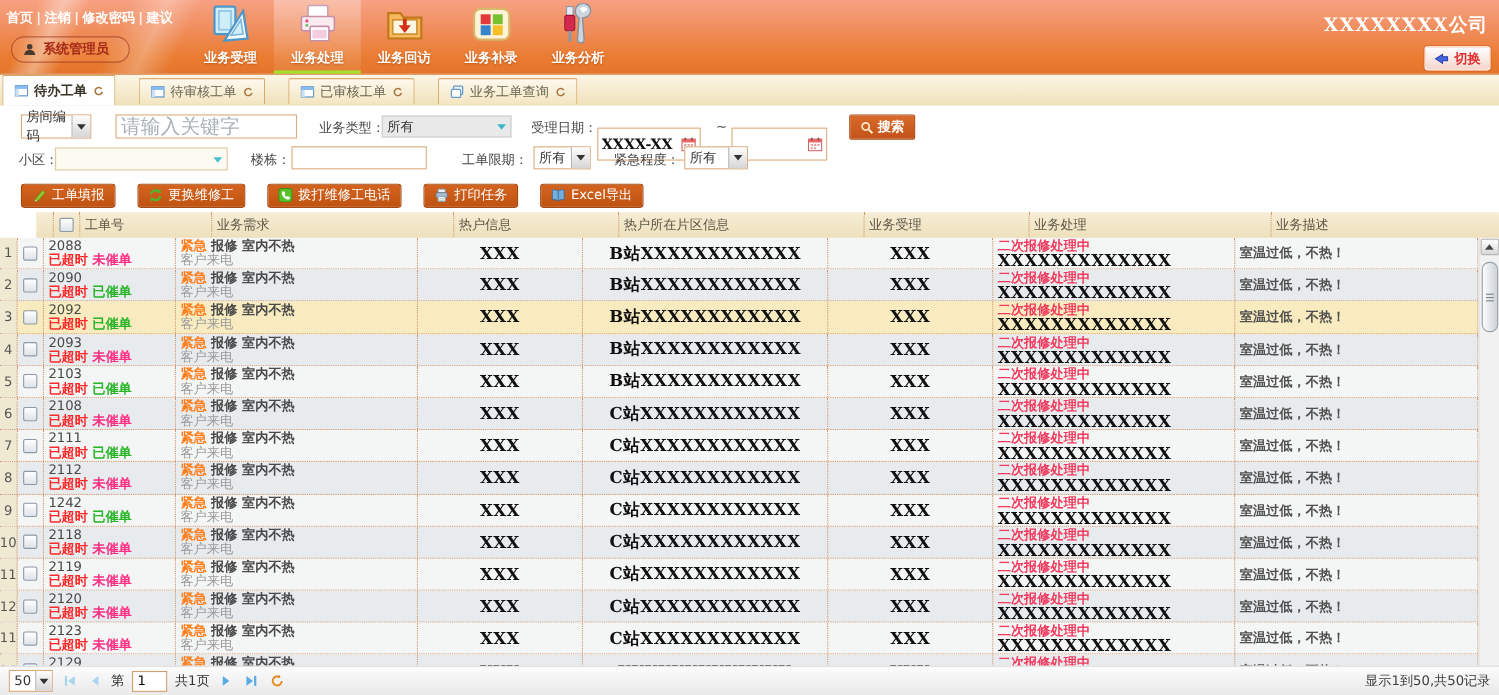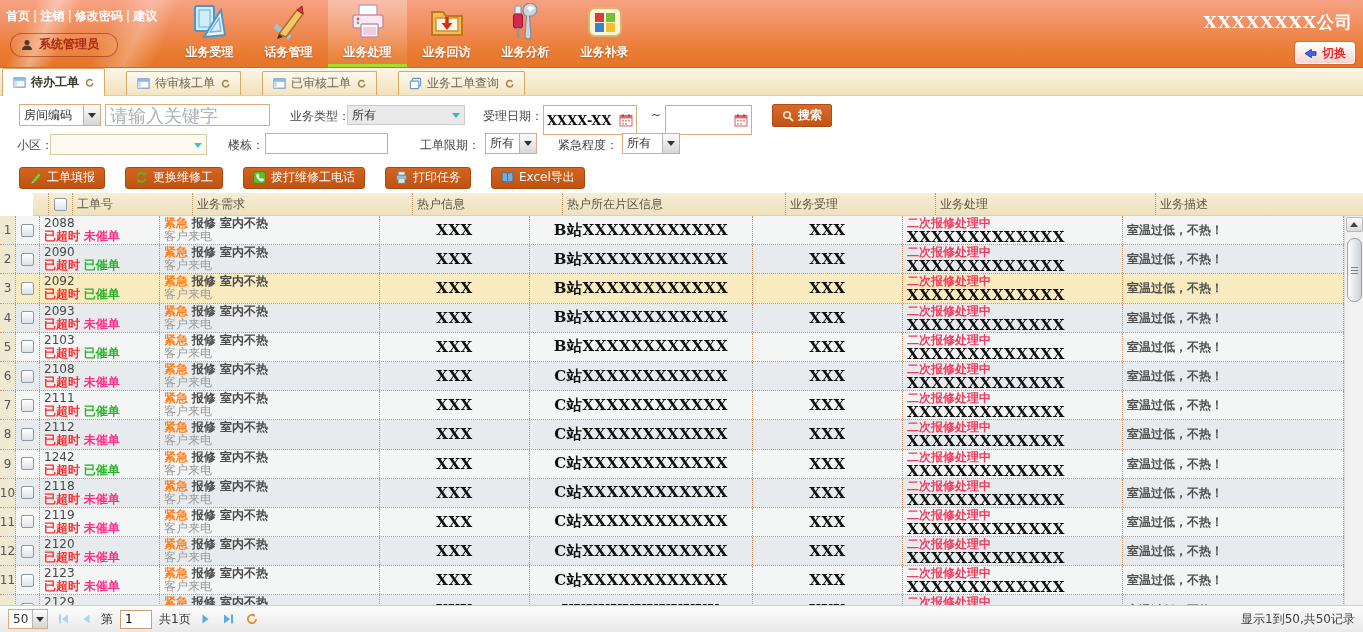--- a/index.html
+++ b/index.html
@@ -60,21 +60,21 @@
   .csel .abox { width:17px; background:linear-gradient(180deg,#fdfdfd,#d6d6d6); border-left:1px solid #b5b5b5;
     display:flex; align-items:center; justify-content:center; }
   .tri-dn { width:0; height:0; border:4px solid transparent; border-top:5px solid #333; margin-top:4px; }
   .flat-sel { position:absolute; height:20px; background:#e9e9e9; border:1px solid #cccccc; display:flex;
     align-items:center; padding:0 4px; cursor:pointer; color:#333; }
   .flat-sel .tchev { margin-left:auto; width:0; height:0; border:4px solid transparent; border-top:5px solid #3ab6c6; margin-top:5px; }
   .cream-sel { position:absolute; height:21px; background:#fdfaf1; border:1px solid #ddc9a0; display:flex;
     align-items:center; cursor:pointer; }
   .cream-sel .tchev { margin-left:auto; margin-right:4px; width:0; height:0; border:4px solid transparent; border-top:5px solid #49c0d0; margin-top:5px; }
   .dateinp { position:absolute; height:21px; border:1px solid #dcab7d; background:#fff; display:flex;
-    align-items:center; padding:14px 3px; gap:3px; }
+    align-items:center; padding:14px 3px; gap:3px;margin-top:11px; }
   .dateinp .dval { flex:1; font-family:"DejaVu Serif","Liberation Serif",serif; font-weight:bold; font-size:13px; color:#111; }
   .dateinp .icn { width:14px; height:14px; }
   #search-btn { position:absolute; left:772px; top:8px; height:23px; padding:0 9px; display:flex; align-items:center; gap:4px;
     background:linear-gradient(180deg,#d96a2b,#c2541a); border:1px solid #b04a12; border-radius:2px;
     color:#fff; font-weight:bold; cursor:pointer; }
   #search-btn .icn { width:12px; height:12px; }
 
   
   #toolbar { height:31px; background:#fff; display:flex; align-items:center; padding-left:19px; gap:20px; }
   .tbtn { height:22px; padding:0 9px; display:flex; align-items:center; gap:5px;
@@ -154,31 +154,20 @@
         <span class="icn nicon">
           <svg viewBox="0 0 38 38">
             <rect x="4" y="3" width="19" height="25" rx="2" fill="#cfeef8" stroke="#4d96c8" stroke-width="2"></rect>
             <rect x="8" y="7" width="11" height="17" fill="none" stroke="#8cc4e4" stroke-width="1.5"></rect>
             <path d="M30 7 L34 32 L13 34 Z" fill="#f2fafd" stroke="#4d96c8" stroke-width="2"></path>
             <path d="M28 15 L30 28 L19 29 Z" fill="#cfeef8" stroke="#7db8da" stroke-width="1.5"></path>
           </svg>
         </span>
         <span class="nlabel">业务受理</span>
       </div>
-      <div class="nav-item">
-        <span class="icn nicon">
-          <svg viewBox="0 0 38 38">
-            <path d="M5 23 L20 35" stroke="#9cc2de" stroke-width="5"></path>
-            <path d="M9 31 L27 7 L33 11 L16 34 Z" fill="#f2c96a" stroke="#b07020" stroke-width="1.5"></path>
-            <path d="M27 7 L33 11 L32 3 Z" fill="#d43a4a" stroke="#99202e" stroke-width="1"></path>
-            <path d="M9 31 L7 36 L13 34 Z" fill="#403028"></path>
-          </svg>
-        </span>
-        <span class="nlabel">话务管理</span>
-      </div>
       <div class="nav-item active">
         <span class="icn nicon">
           <svg viewBox="0 0 38 38">
             <rect x="10" y="2" width="18" height="11" rx="1" fill="#fff" stroke="#caa0b4" stroke-width="1.5"></rect>
             <rect x="4" y="12" width="30" height="13" rx="2" fill="#fbeaf0" stroke="#c890a8" stroke-width="1.5"></rect>
             <circle cx="9" cy="16" r="1.4" fill="#e0457a"></circle>
             <circle cx="9" cy="20" r="1.4" fill="#6cc06c"></circle>
             <rect x="12" y="21" width="17" height="13" rx="1" fill="#fff" stroke="#c890a8" stroke-width="1.5"></rect>
             <rect x="14" y="24" width="13" height="8" fill="#f4cce0"></rect>
           </svg>
@@ -192,41 +181,41 @@
             <rect x="8" y="15" width="22" height="13" fill="#fdf6e0" stroke="#d09030" stroke-width="1.5"></rect>
             <path d="M19 14 v8" stroke="#d43018" stroke-width="3.5"></path>
             <path d="M13.5 20 L19 27 L24.5 20 Z" fill="#d43018"></path>
           </svg>
         </span>
         <span class="nlabel">业务回访</span>
       </div>
       <div class="nav-item">
         <span class="icn nicon">
           <svg viewBox="0 0 38 38">
+            <rect x="3" y="5" width="32" height="28" rx="6" fill="#fdf3d8" stroke="#d8b868" stroke-width="2"></rect>
+            <rect x="9" y="10" width="9" height="9" fill="#e03a3a"></rect>
+            <rect x="20" y="10" width="9" height="9" fill="#78c030"></rect>
+            <rect x="9" y="20" width="9" height="9" fill="#3884cc"></rect>
+            <rect x="20" y="20" width="9" height="9" fill="#f4c028"></rect>
+          </svg>
+        </span>
+        <span class="nlabel">业务补录</span>
+      </div>
+      <div class="nav-item">
+        <span class="icn nicon">
+          <svg viewBox="0 0 38 38">
             <rect x="8" y="3" width="6" height="8" fill="#e8ecf6" stroke="#8898a8" stroke-width="1"></rect>
             <rect x="6.5" y="11" width="9" height="14" rx="2" fill="#d4294e" stroke="#a01535" stroke-width="1"></rect>
             <rect x="9.8" y="25" width="2.6" height="10" fill="#8899aa"></rect>
             <path d="M30 7 a7 7 0 1 0 -10.5 6.2 L18 33 a3 3 0 0 0 6 0 L22.5 13.2 A7 7 0 0 0 30 7 Z" fill="#ccd4de" stroke="#8090a0" stroke-width="1.2"></path>
             <path d="M27.5 5.5 l-4.5 3.2 -3-3.8 a4.5 4.5 0 0 1 7.5 .6z" fill="#fff"></path>
           </svg>
         </span>
         <span class="nlabel">业务分析</span>
       </div>
-      <div class="nav-item">
-        <span class="icn nicon">
-          <svg viewBox="0 0 38 38">
-            <rect x="3" y="5" width="32" height="28" rx="6" fill="#fdf3d8" stroke="#d8b868" stroke-width="2"></rect>
-            <rect x="9" y="10" width="9" height="9" fill="#e03a3a"></rect>
-            <rect x="20" y="10" width="9" height="9" fill="#78c030"></rect>
-            <rect x="9" y="20" width="9" height="9" fill="#3884cc"></rect>
-            <rect x="20" y="20" width="9" height="9" fill="#f4c028"></rect>
-          </svg>
-        </span>
-        <span class="nlabel">业务补录</span>
-      </div>
     </div>
   <div id="company">XXXXXXXX公司</div>
   <div id="switch-btn">
     <span class="icn" id="switch-icn">
         <svg viewBox="0 0 14 12">
           <path d="M8 1.5 v2.5 h5 v4 H8 v2.5 L1 6 Z" fill="#4466dd" stroke="#2a3fa8" stroke-width="1"></path>
         </svg>
       </span>
     <span>切换</span>
   </div>
@@ -288,21 +277,21 @@
       <span>业务工单查询</span>
       <span class="icn rfr">
         <svg viewBox="0 0 10 10">
           <path d="M8.2 3.2 a3.6 3.6 0 1 0 .6 2.8" fill="none" stroke="#a87840" stroke-width="1.6"></path>
         </svg>
       </span>
     </div>
   </div>
 
 <div id="filters">
-  <div class="csel" style="left:19px;top:8px;width:82px;">
+  <div class="csel" style="left:19px;top:8px;width:64px;">
     <span class="stext">房间编码</span>
     <span class="abox">
         <i class="tri-dn"></i>
       </span>
   </div>
   <div class="inp" style="left:105px;top:8px;width:165px;">
     <input placeholder="请输入关键字" style="">
   </div>
   <span class="flabel" style="left:290px;top:12px;">业务类型：</span>
   <div class="flat-sel" style="left:347px;top:9px;width:118px;">

